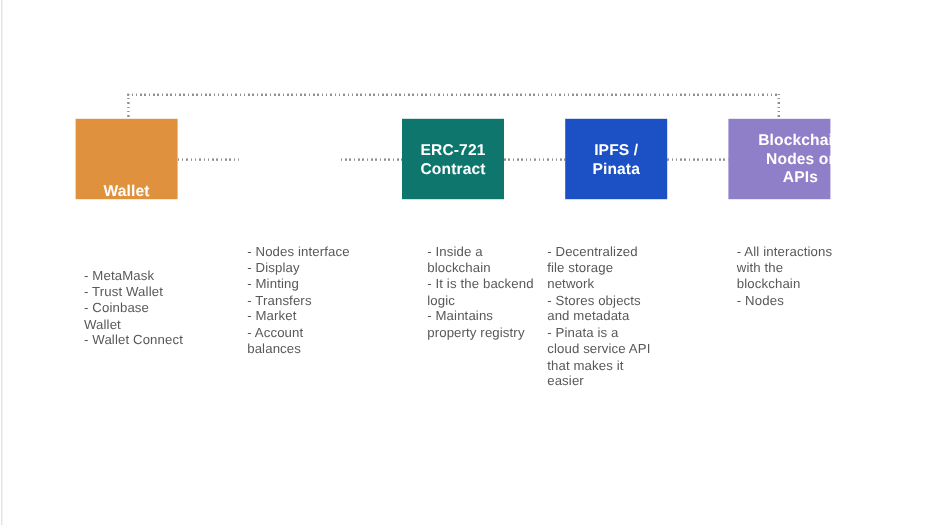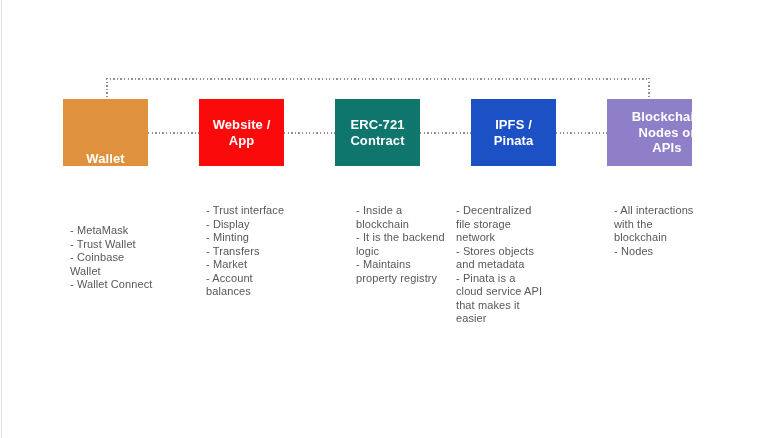--- a/index.html
+++ b/index.html
@@ -76,42 +76,39 @@
   <div class="conn v" style="left:648px; top:78px; height:21px;"></div>
 
   <div class="conn h" style="left:148px; top:132px; width:51px;"></div>
   <div class="conn h" style="left:284px; top:132px; width:51px;"></div>
   <div class="conn h" style="left:420px; top:132px; width:51px;"></div>
   <div class="conn h" style="left:556px; top:132px; width:51px;"></div>
 
   <div class="node" style="left: 63px; background-color: rgb(224, 145, 61); align-items: flex-end;">
     <span class="label">Wallet</span>
   </div>
-  <div class="node" style="left: 199px; background-color: rgb(250, 10, 10);">
-    <span class="label">Website / App</span>
-  </div>
   <div class="node" style="left: 335px; background-color: #0f766e;">
     <span class="label">ERC-721 Contract</span>
   </div>
   <div class="node" style="left: 471px; background-color: rgb(28, 81, 197);">
     <span class="label">IPFS / Pinata</span>
   </div>
   <div class="node" style="left: 607px; background-color: rgb(143, 126, 200); padding-left: 40px;">
     <span class="label">Blockchain Nodes or APIs</span>
   </div>
 
   <div class="list" style="left:70px; width:88px;margin-top:20px;">
     <div class="li">- MetaMask</div>
     <div class="li">- Trust Wallet</div>
     <div class="li">- Coinbase Wallet</div>
     <div class="li">- Wallet Connect</div>
   </div>
 
   <div class="list" style="left:206px; width:88px;">
-    <div class="li">- Trust interface</div>
+    <div class="li">- Nodes interface</div>
     <div class="li">- Display</div>
     <div class="li">- Minting</div>
     <div class="li">- Transfers</div>
     <div class="li">- Market</div>
     <div class="li">- Account balances</div>
   </div>
 
   <div class="list" style="left:356px; width:92px;">
     <div class="li">- Inside a blockchain</div>
     <div class="li">- It is the backend logic</div>

